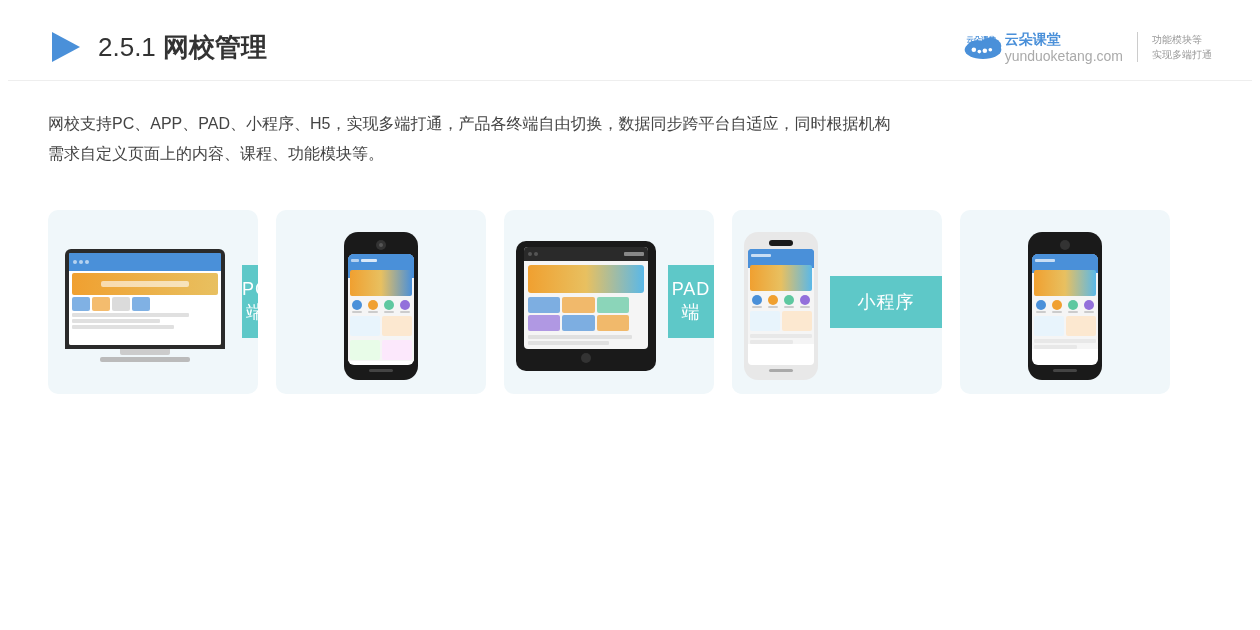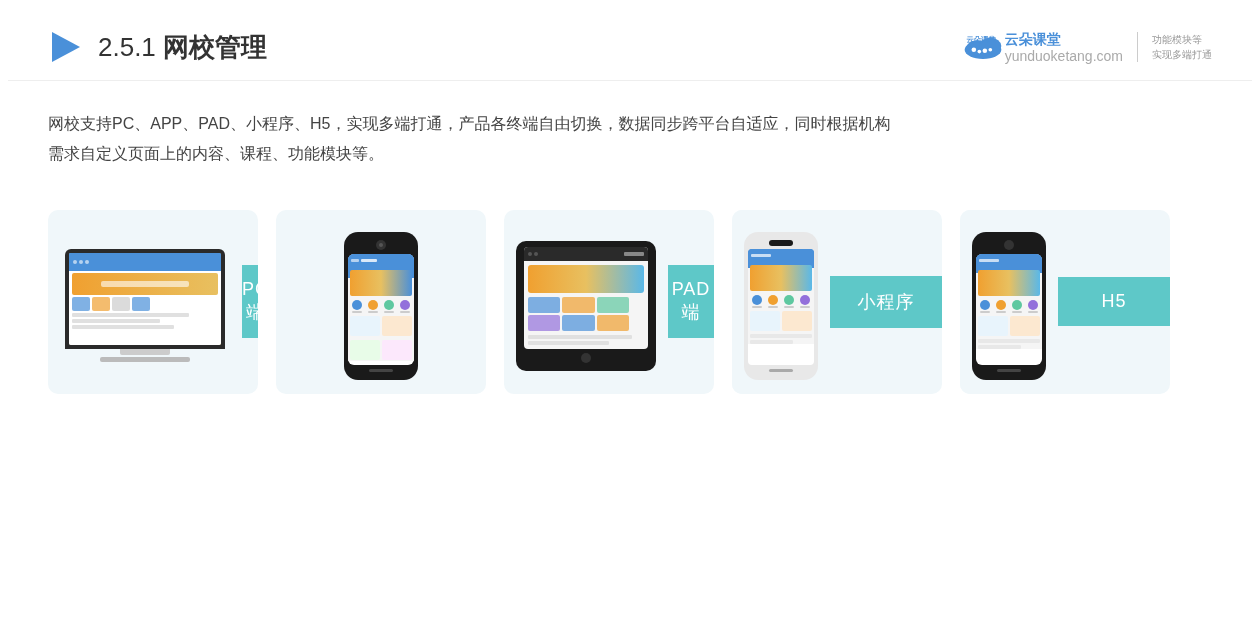--- a/index.html
+++ b/index.html
@@ -767,17 +767,16 @@
               </div>
               <div style="padding:2px 2px 0 2px;">
                 <div style="height:4px;background:#e8e8e8;border-radius:1px;margin-bottom:2px;"></div>
                 <div style="height:4px;background:#e8e8e8;border-radius:1px;width:70%;"></div>
               </div>
             </div>
           </div>
           <div class="h5-home-bar"></div>
         </div>
       </div>
-      <div class="card-label">H5</div>
     </div>
 
   </div>
 </div>
 
 </body></html>

